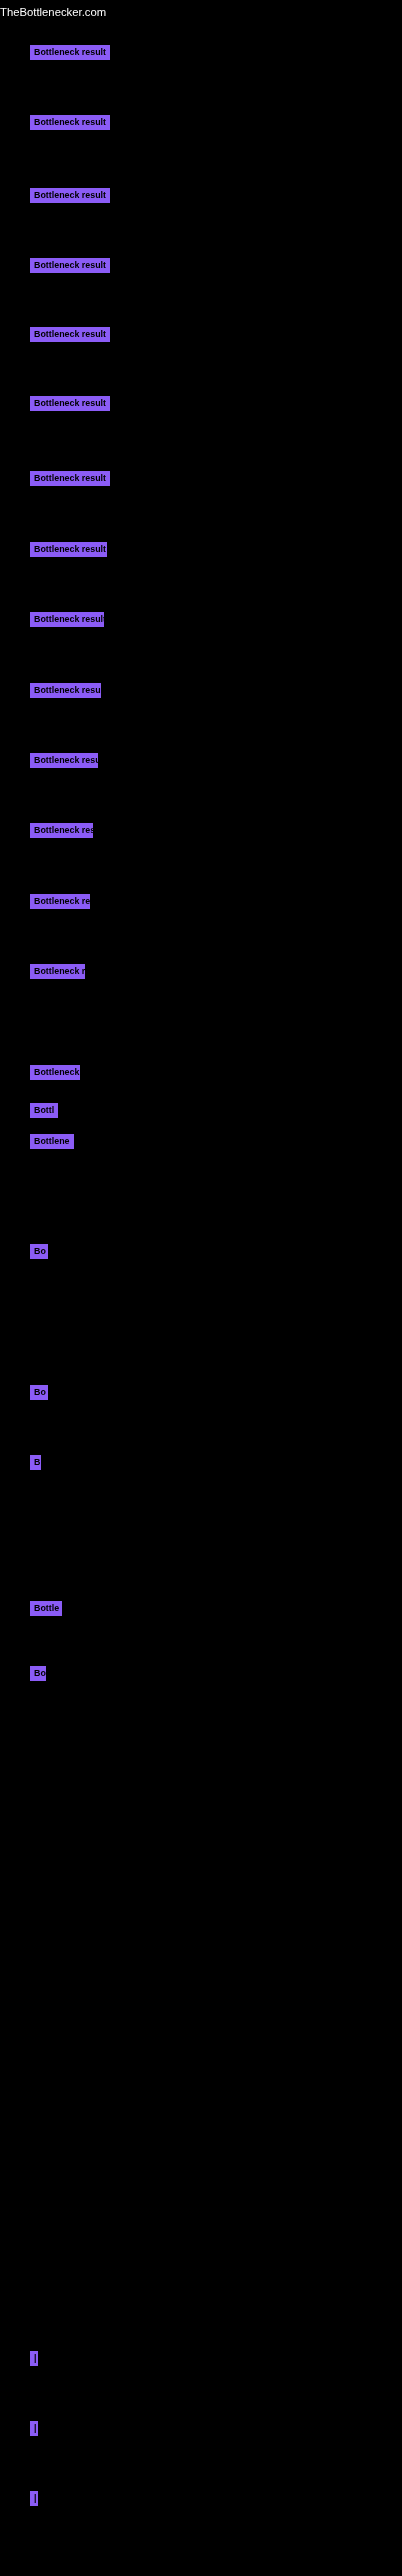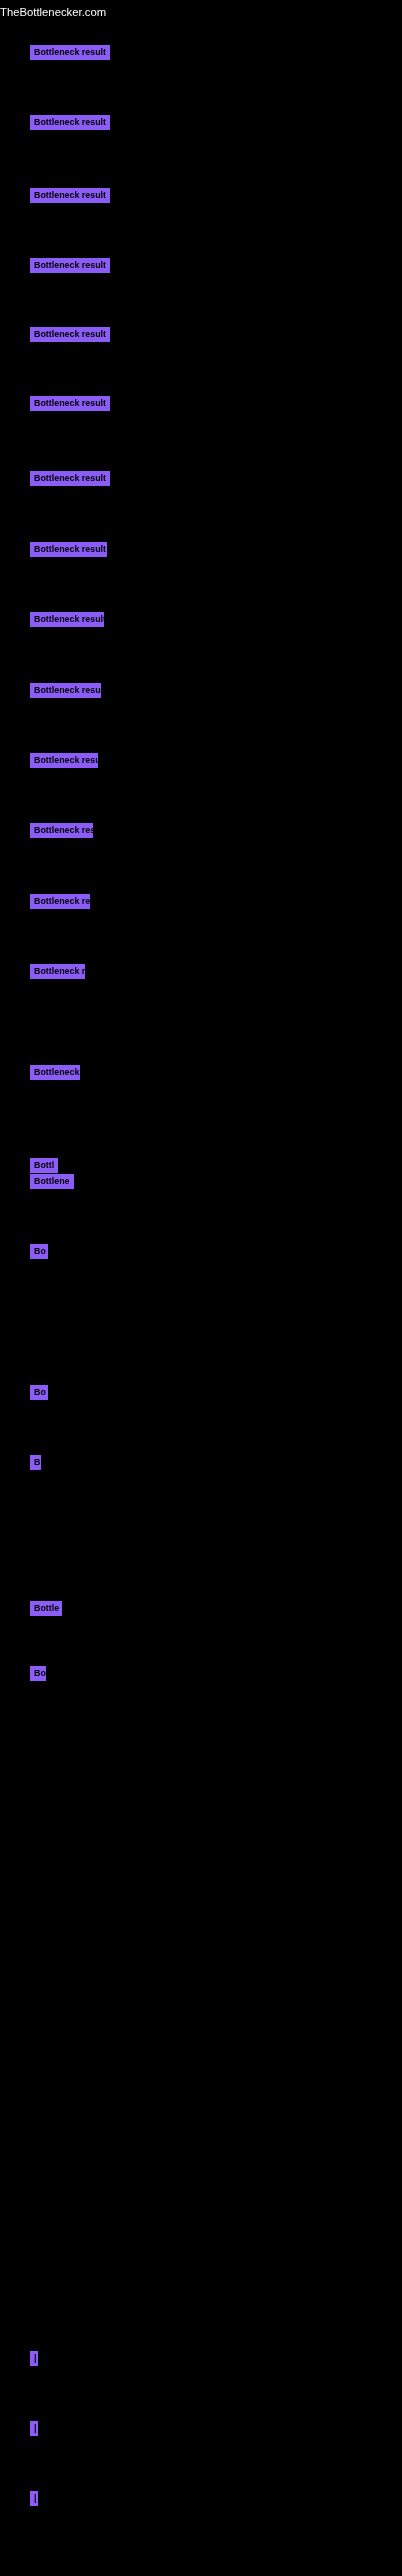--- a/index.html
+++ b/index.html
@@ -51,22 +51,22 @@
     <div class="bottleneck-badge" style="top: 396px; max-width: 84px;">Bottleneck result</div>
     <div class="bottleneck-badge" style="top: 471px; max-width: 81px;">Bottleneck result</div>
     <div class="bottleneck-badge" style="top: 542px; max-width: 77px;">Bottleneck result</div>
     <div class="bottleneck-badge" style="top: 612px; max-width: 74px;">Bottleneck result</div>
     <div class="bottleneck-badge" style="top: 683px; max-width: 71px;">Bottleneck result</div>
     <div class="bottleneck-badge" style="top: 753px; max-width: 68px;">Bottleneck resu</div>
     <div class="bottleneck-badge" style="top: 823px; max-width: 63px;">Bottleneck res</div>
     <div class="bottleneck-badge" style="top: 894px; max-width: 60px;">Bottleneck res</div>
     <div class="bottleneck-badge" style="top: 964px; max-width: 55px;">Bottleneck re</div>
     <div class="bottleneck-badge" style="top: 1065px; max-width: 50px;">Bottleneck</div>
-    <div class="bottleneck-badge" style="top: 1158px; max-width: 34px;">Bottl</div>
-    <div class="bottleneck-badge" style="top: 1174px; max-width: 44px;">Bottlene</div>
+    <div class="bottleneck-badge" style="top: 1103px; max-width: 34px;">Bottl</div>
+    <div class="bottleneck-badge" style="top: 1134px; max-width: 44px;">Bottlene</div>
     <div class="bottleneck-badge" style="top: 1244px; max-width: 17.7px;">Bo</div>
     <div class="bottleneck-badge" style="top: 1385px; max-width: 17.7px;">Bo</div>
     <div class="bottleneck-badge" style="top: 1455px; max-width: 11.3px;">B</div>
     <div class="bottleneck-badge" style="top: 1601px; max-width: 32px;">Bottle</div>
     <div class="bottleneck-badge" style="top: 1666px; max-width: 16px;">Bo</div>
     <div class="bottleneck-badge" style="top: 2351px; max-width: 6.4px;">|</div>
     <div class="bottleneck-badge" style="top: 2421px; max-width: 6.4px;">|</div>
     <div class="bottleneck-badge" style="top: 2491px; max-width: 6.4px;">|</div>
   </div>
 

